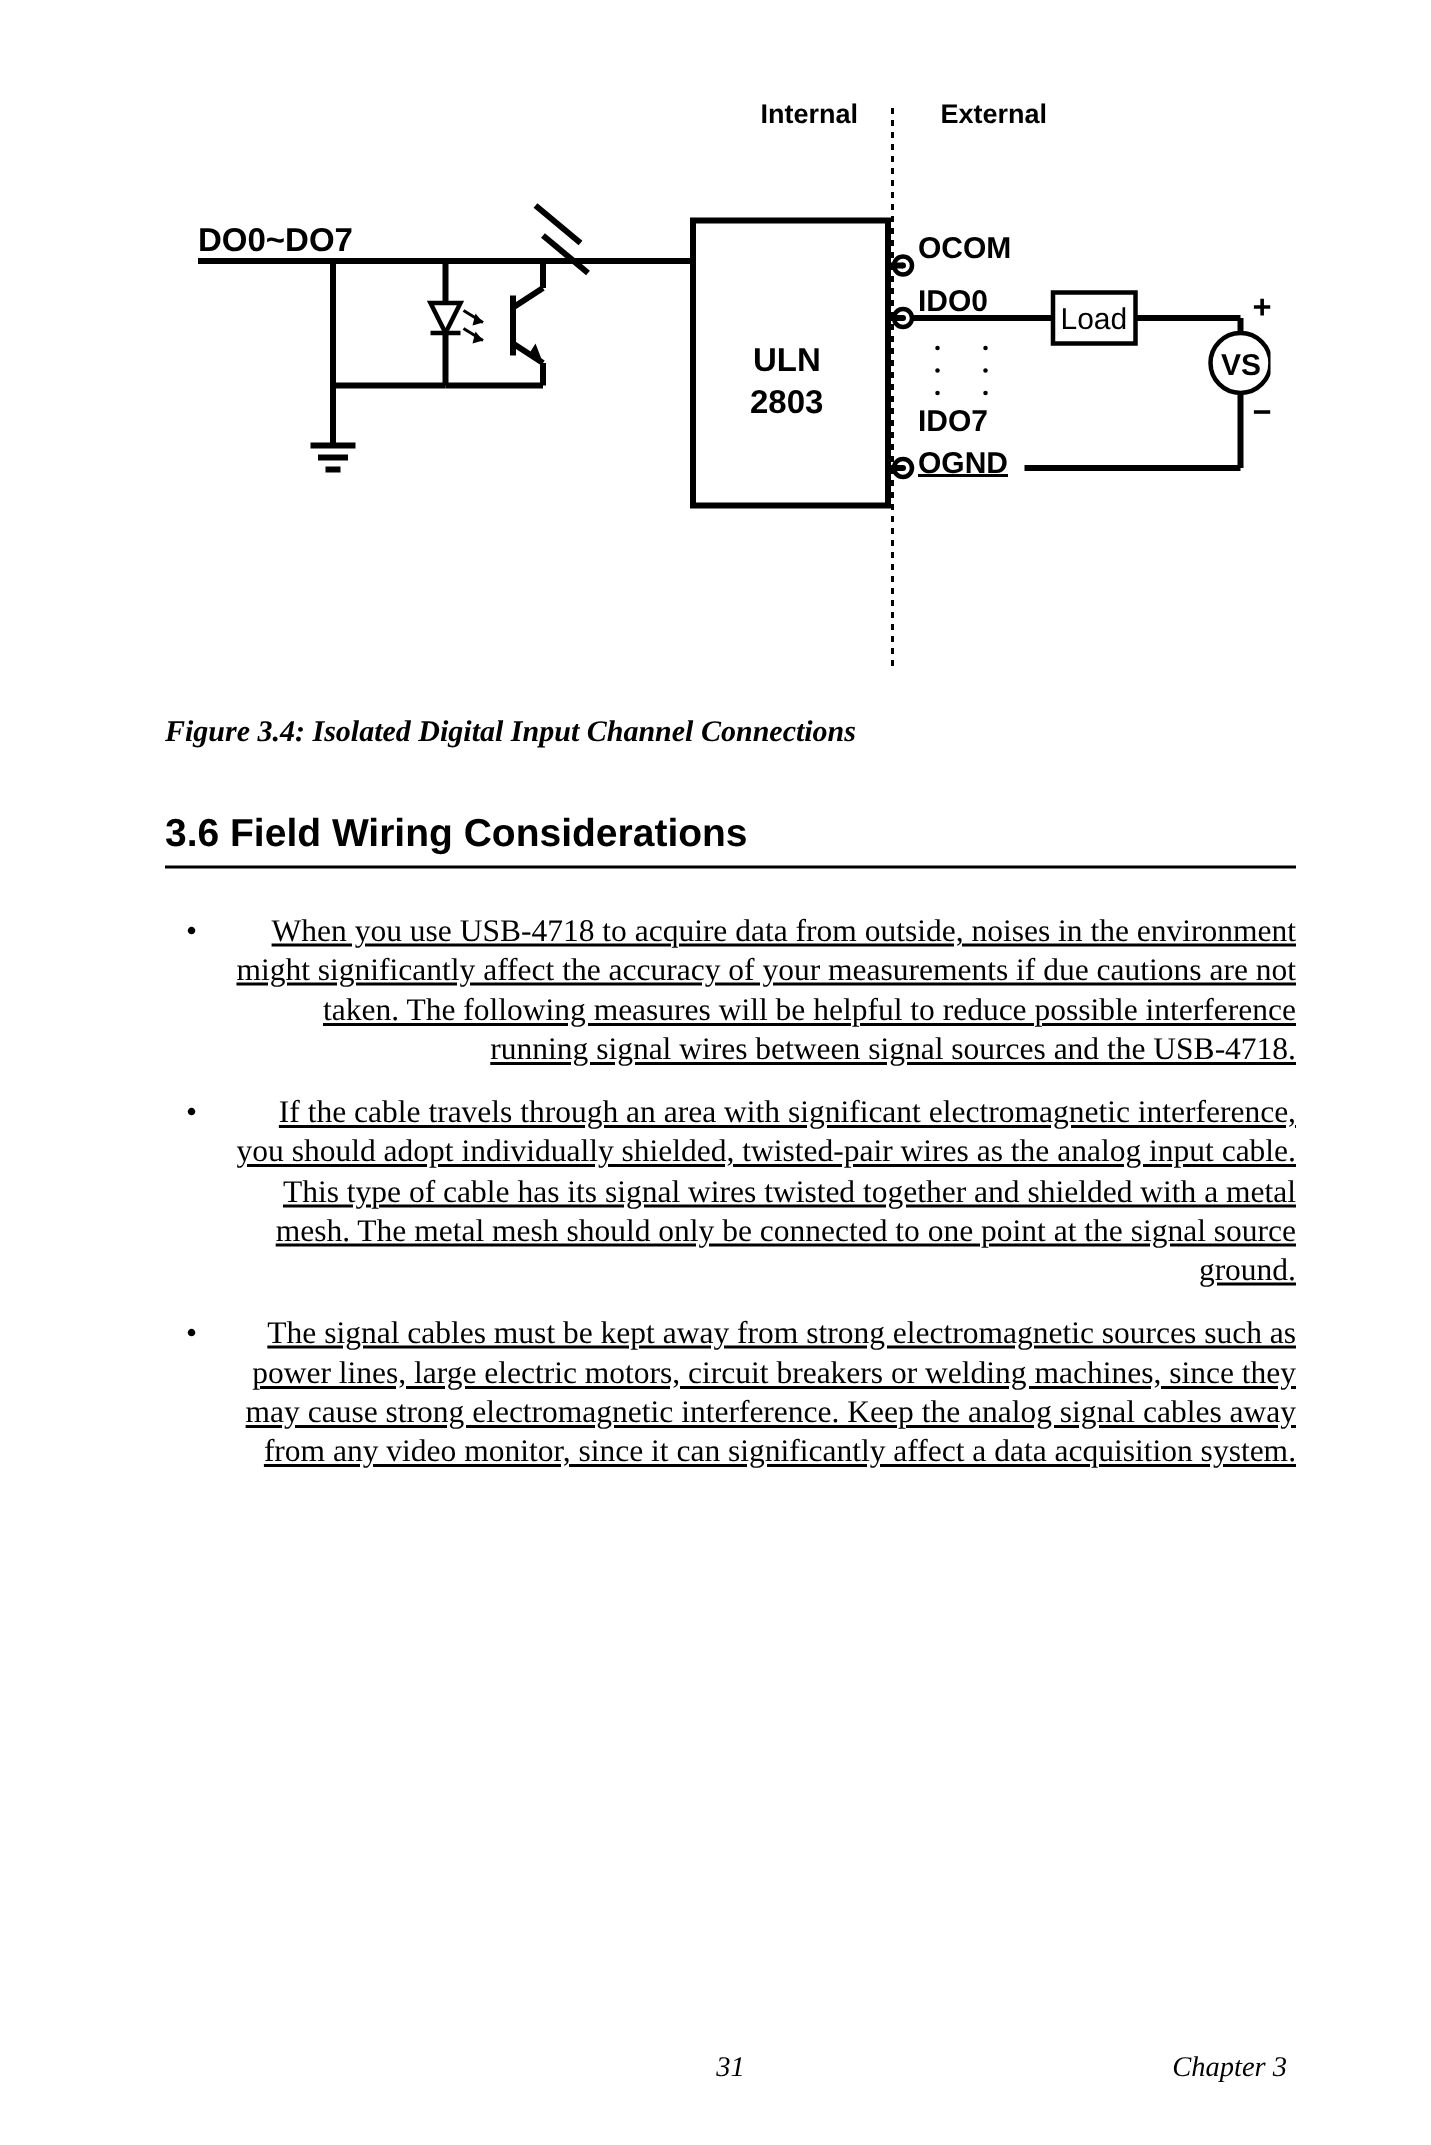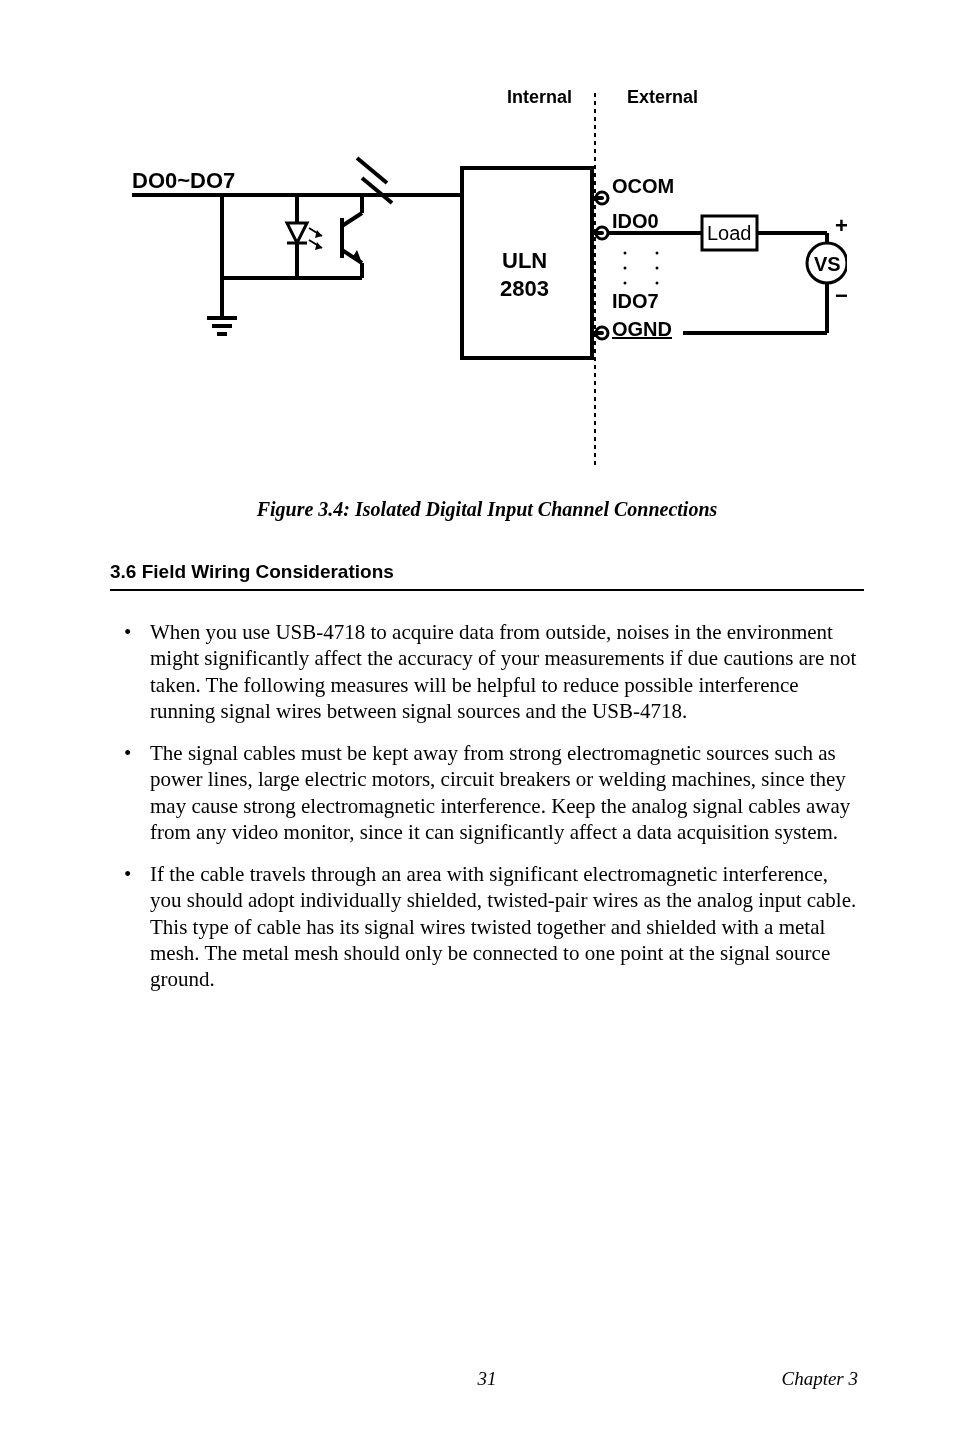--- a/index.html
+++ b/index.html
@@ -6,59 +6,60 @@
     margin: 0;
     padding: 0;
     font-family: "Times New Roman", Times, serif;
     background: #fff;
     color: #000;
     width: 954px;
     height: 1430px;
     box-sizing: border-box;
   }
   .page {
-    padding: 78px 90px 40px 110px;
+    padding: 57px 90px 40px 110px;
     box-sizing: border-box;
     height: 100%;
     position: relative;
   }
   .figure-container {
     display: flex;
     justify-content: center;
     margin-bottom: 20px;
   }
   .figure-caption {
-    text-align: center;
+    text-align: left;
     font-style: italic;
     font-weight: bold;
     font-size: 20px;
     margin: 20px 0 40px 0;
   }
   .section-heading {
     font-family: Arial, Helvetica, sans-serif;
     font-weight: bold;
-    font-size: 19px;
+    font-size: 26px;
     border-bottom: 2px solid #000;
     padding-bottom: 6px;
     margin-bottom: 28px;
   }
   .content {
     font-size: 21px;
     line-height: 1.25;
   }
   .bullet-list {
     list-style: none;
     padding: 0;
     margin: 0 0 0 14px;
   }
   .bullet-list li {
     position: relative;
     padding-left: 26px;
     margin-bottom: 16px;
-    text-align: left;
+    text-align: right;
+    text-decoration: underline;
   }
   .bullet-list li::before {
     content: "•";
     position: absolute;
     left: 0;
     top: 0;
   }
   .footer {
     position: absolute;
     bottom: 40px;
@@ -175,22 +176,22 @@
     </svg>
   </div>
 
   <div class="figure-caption">Figure 3.4: Isolated Digital Input Channel Connections</div>
 
   <div class="section-heading">3.6  Field Wiring Considerations</div>
 
   <div class="content">
     <ul class="bullet-list">
       <li>When you use USB-4718 to acquire data from outside, noises in the environment might significantly affect the accuracy of your measurements if due cautions are not taken. The following measures will be helpful to reduce possible interference running signal wires between signal sources and the USB-4718.</li>
+      <li>If the cable travels through an area with significant electromagnetic interference, you should adopt individually shielded, twisted-pair wires as the analog input cable. This type of cable has its signal wires twisted together and shielded with a metal mesh. The metal mesh should only be connected to one point at the signal source ground.</li>
       <li>The signal cables must be kept away from strong electromagnetic sources such as power lines, large electric motors, circuit breakers or welding machines, since they may cause strong electromagnetic interference. Keep the analog signal cables away from any video monitor, since it can significantly affect a data acquisition system.</li>
-      <li>If the cable travels through an area with significant electromagnetic interference, you should adopt individually shielded, twisted-pair wires as the analog input cable. This type of cable has its signal wires twisted together and shielded with a metal mesh. The metal mesh should only be connected to one point at the signal source ground.</li>
     </ul>
   </div>
 
   <div class="footer">
     <span class="footer-page">31</span>
     <span class="footer-chap">Chapter 3</span>
   </div>
 </div>
 
 </body></html>

